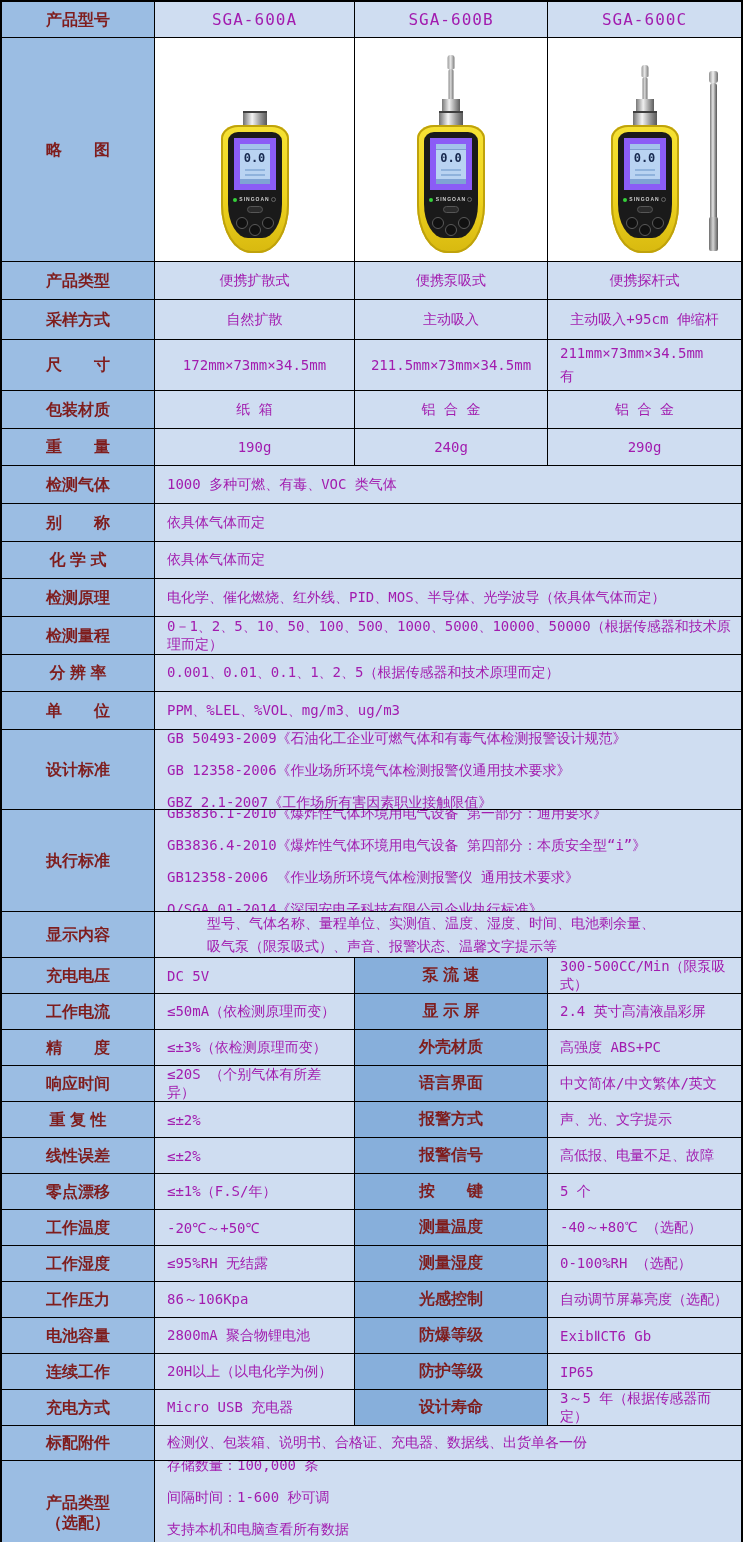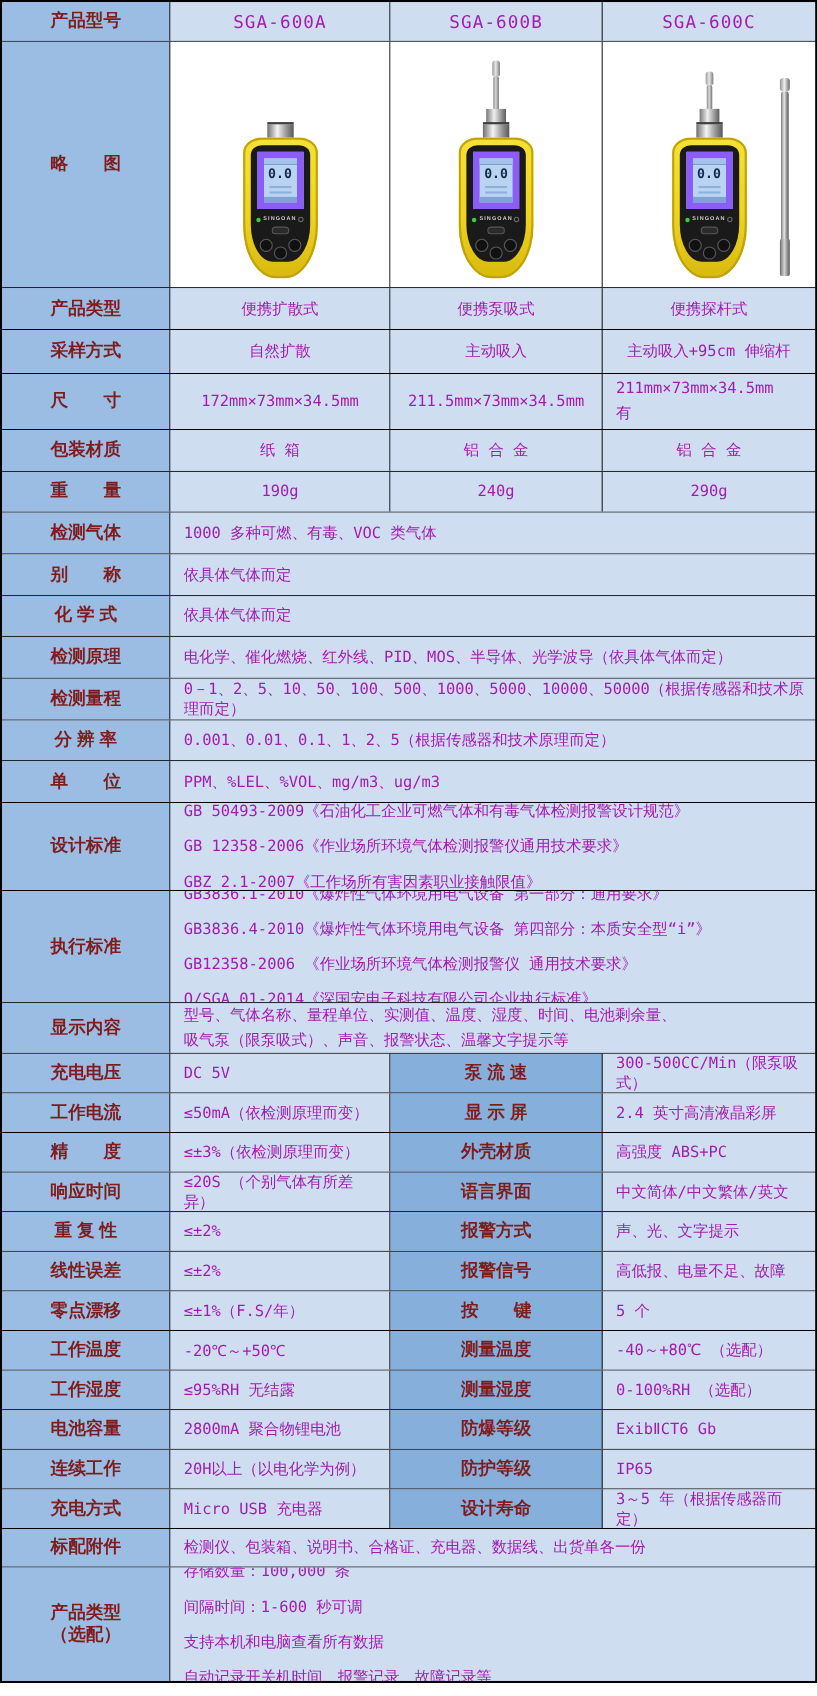--- a/index.html
+++ b/index.html
@@ -58,21 +58,21 @@
   .center { justify-content: center; text-align: center; }
   .left   { justify-content: flex-start; text-align: left; padding-left: 12px; padding-right: 6px; }
   .pre    { white-space: pre-line; line-height: 32px; }
   .pre22  { white-space: pre-line; line-height: 23px; }
   .hdrval { font-size: 16px; letter-spacing: 1px; }
   .imgcell { background: #ffffff; justify-content: center; align-items: flex-end; }
 
   
   .h36 { height: 36px; }  .h198{ height: 224px; } .h38 { height: 38px; }
   .h40 { height: 40px; }  .h51 { height: 51px; }  .h37 { height: 37px; }
-  .h80 { height: 80px; }  .h102{ height: 102px; } .h46 { height: 46px; }
+  .h80 { height: 80px; }  .h102{ height: 102px; } .h46 { height: 46px; gap: 40px; }
   .h35 { height: 35px; }  .h103{ height: 103px; }
 
   
   .dev { position: relative; width: 130px; height: 192px; flex: 0 0 auto; }
   .dev-body {
     position: absolute; bottom: 8px; left: 50%; transform: translateX(-50%);
     width: 68px; height: 128px;
     background: linear-gradient(180deg, #f6e235 0%, #efd41f 55%, #d8b90f 100%);
     border-radius: 17px 17px 30px 30px / 14px 14px 48px 48px;
     box-shadow: inset 0 0 0 2px #bfa20c;
@@ -394,20 +394,26 @@
     <div class="cell mlab">测量温度</div>
     <div class="cell val c3 left">-40～+80℃ （选配）</div>
   </div>
   <div class="r h36">
     <div class="cell lab">工作湿度</div>
     <div class="cell val c1 left">≤95%RH 无结露</div>
     <div class="cell mlab">测量湿度</div>
     <div class="cell val c3 left">0-100%RH （选配）</div>
   </div>
   <div class="r h36">
+    <div class="cell lab">工作压力</div>
+    <div class="cell val c1 left">86～106Kpa</div>
+    <div class="cell mlab">光感控制</div>
+    <div class="cell val c3 left">自动调节屏幕亮度（选配）</div>
+  </div>
+  <div class="r h36">
     <div class="cell lab">电池容量</div>
     <div class="cell val c1 left">2800mA 聚合物锂电池</div>
     <div class="cell mlab">防爆等级</div>
     <div class="cell val c3 left">ExibⅡCT6 Gb</div>
   </div>
   <div class="r h36">
     <div class="cell lab">连续工作</div>
     <div class="cell val c1 left">20H以上（以电化学为例）</div>
     <div class="cell mlab">防护等级</div>
     <div class="cell val c3 left">IP65</div>

